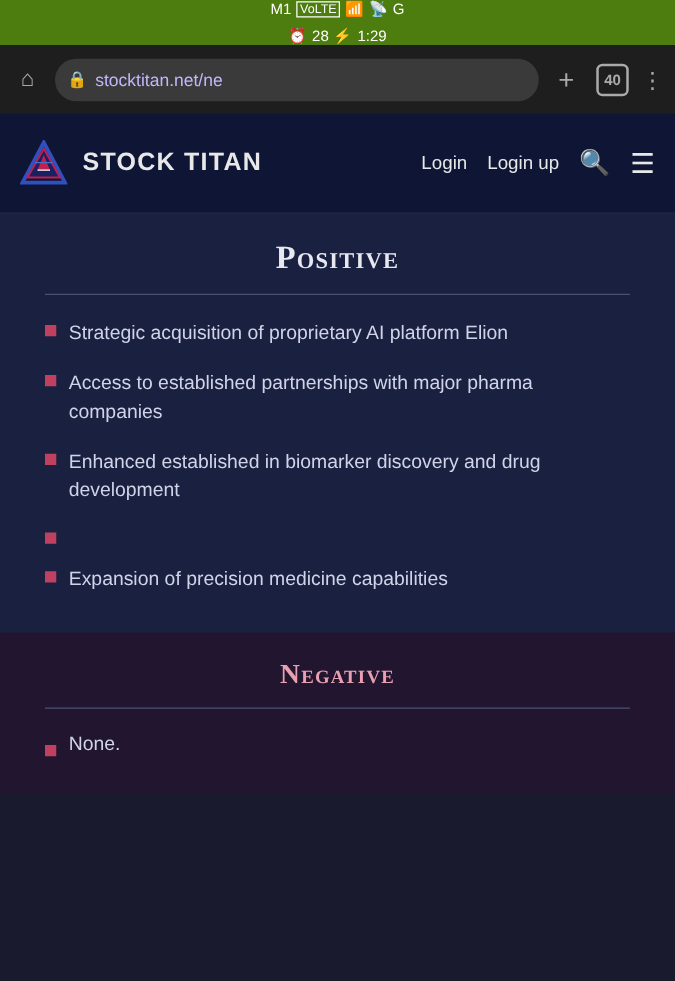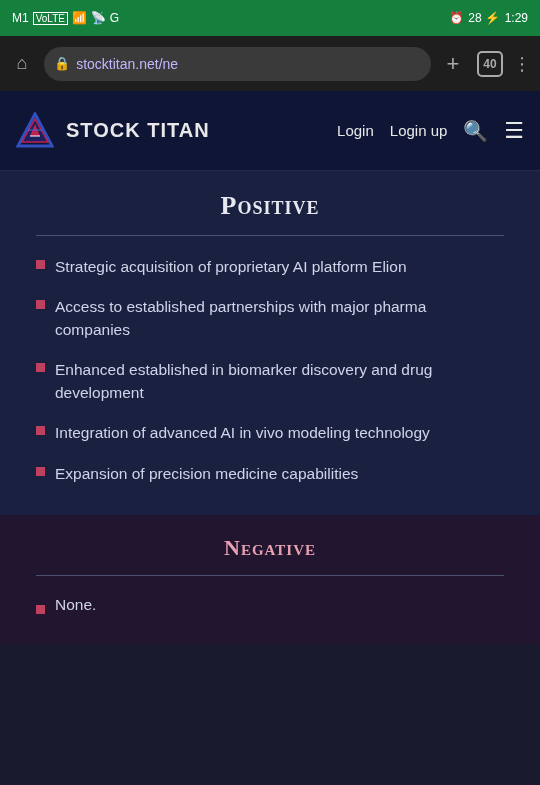--- a/index.html
+++ b/index.html
@@ -7,29 +7,30 @@
     body {
       width: 540px;
       height: 785px;
       font-family: Arial, sans-serif;
       background: #1a1a2e;
       overflow: hidden;
     }
 
     
     .status-bar {
-      background: #15803d;
+      background: #4d7c0f;
       height: 36px;
       display: flex;
       align-items: center;
       justify-content: space-between;
       padding: 0 12px;
       color: #fff;
       font-size: 13px;
       font-weight: 500;
+      flex-direction: column;
     }
     .status-left {
       display: flex;
       align-items: center;
       gap: 4px;
       font-size: 12px;
     }
     .status-right {
       display: flex;
       align-items: center;
@@ -283,21 +284,20 @@
       <li class="bullet-item">
         <span class="bullet-square"></span>
         <span>Access to established partnerships with major pharma companies</span>
       </li>
       <li class="bullet-item">
         <span class="bullet-square"></span>
         <span>Enhanced established in biomarker discovery and drug development</span>
       </li>
       <li class="bullet-item">
         <span class="bullet-square"></span>
-        <span>Integration of advanced AI in vivo modeling technology</span>
       </li>
       <li class="bullet-item">
         <span class="bullet-square"></span>
         <span>Expansion of precision medicine capabilities</span>
       </li>
     </ul>
   </div>
 
   <div class="negative-section">
     <div class="section-title-negative">Negative</div>

